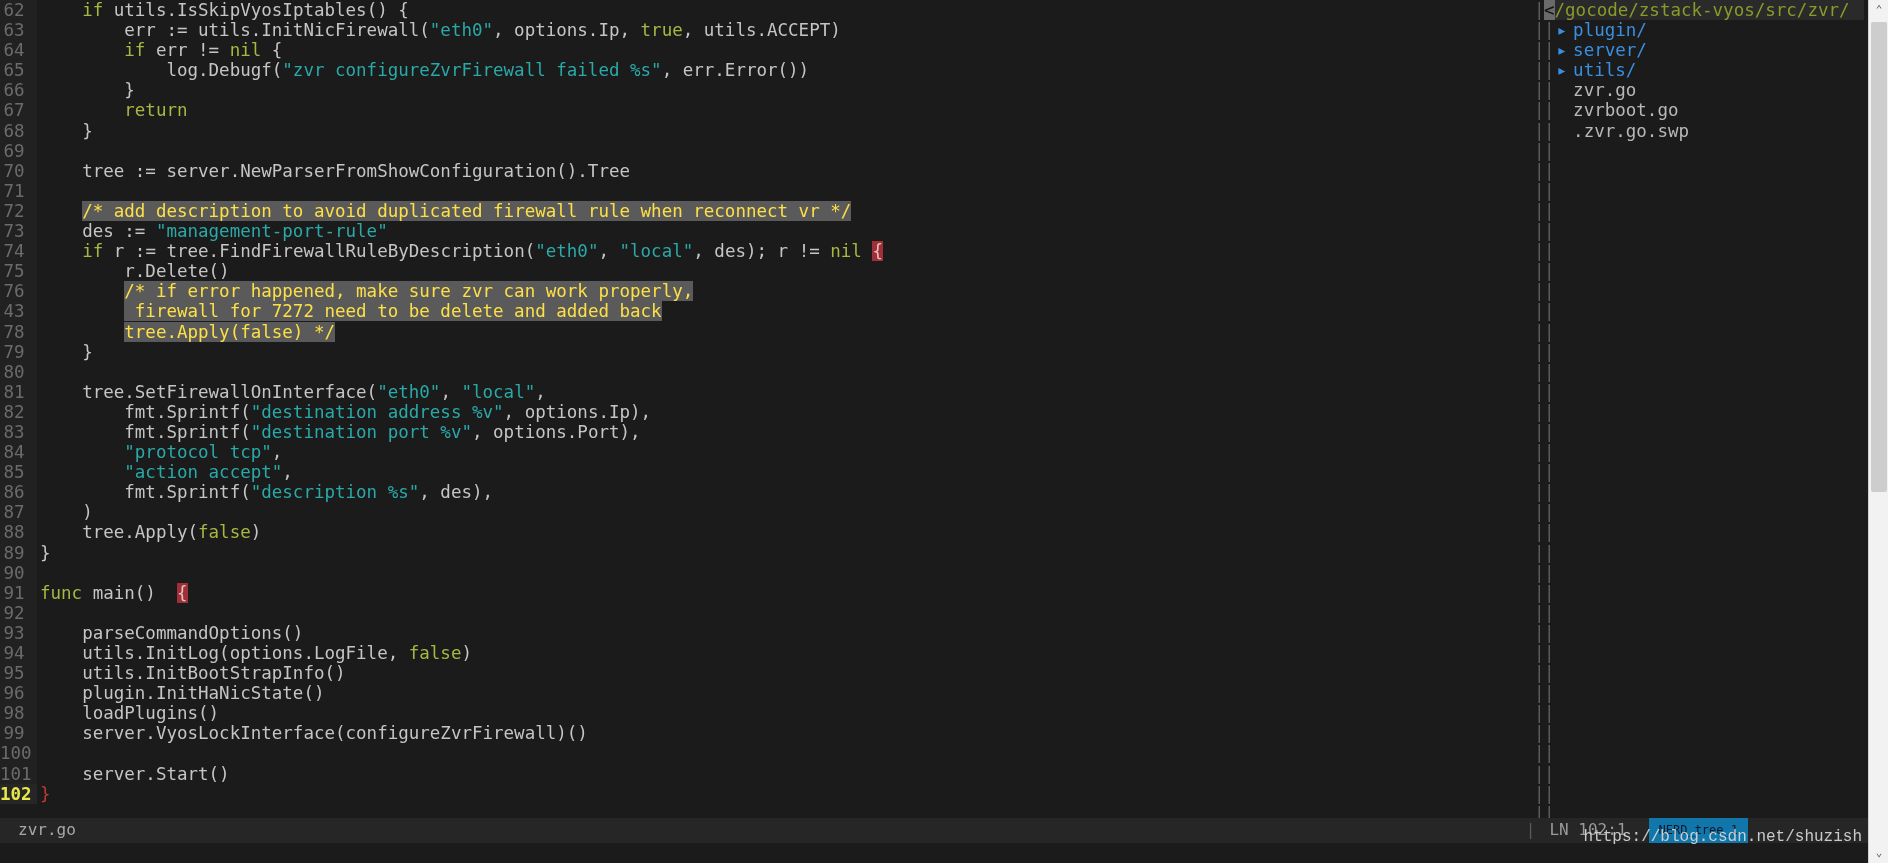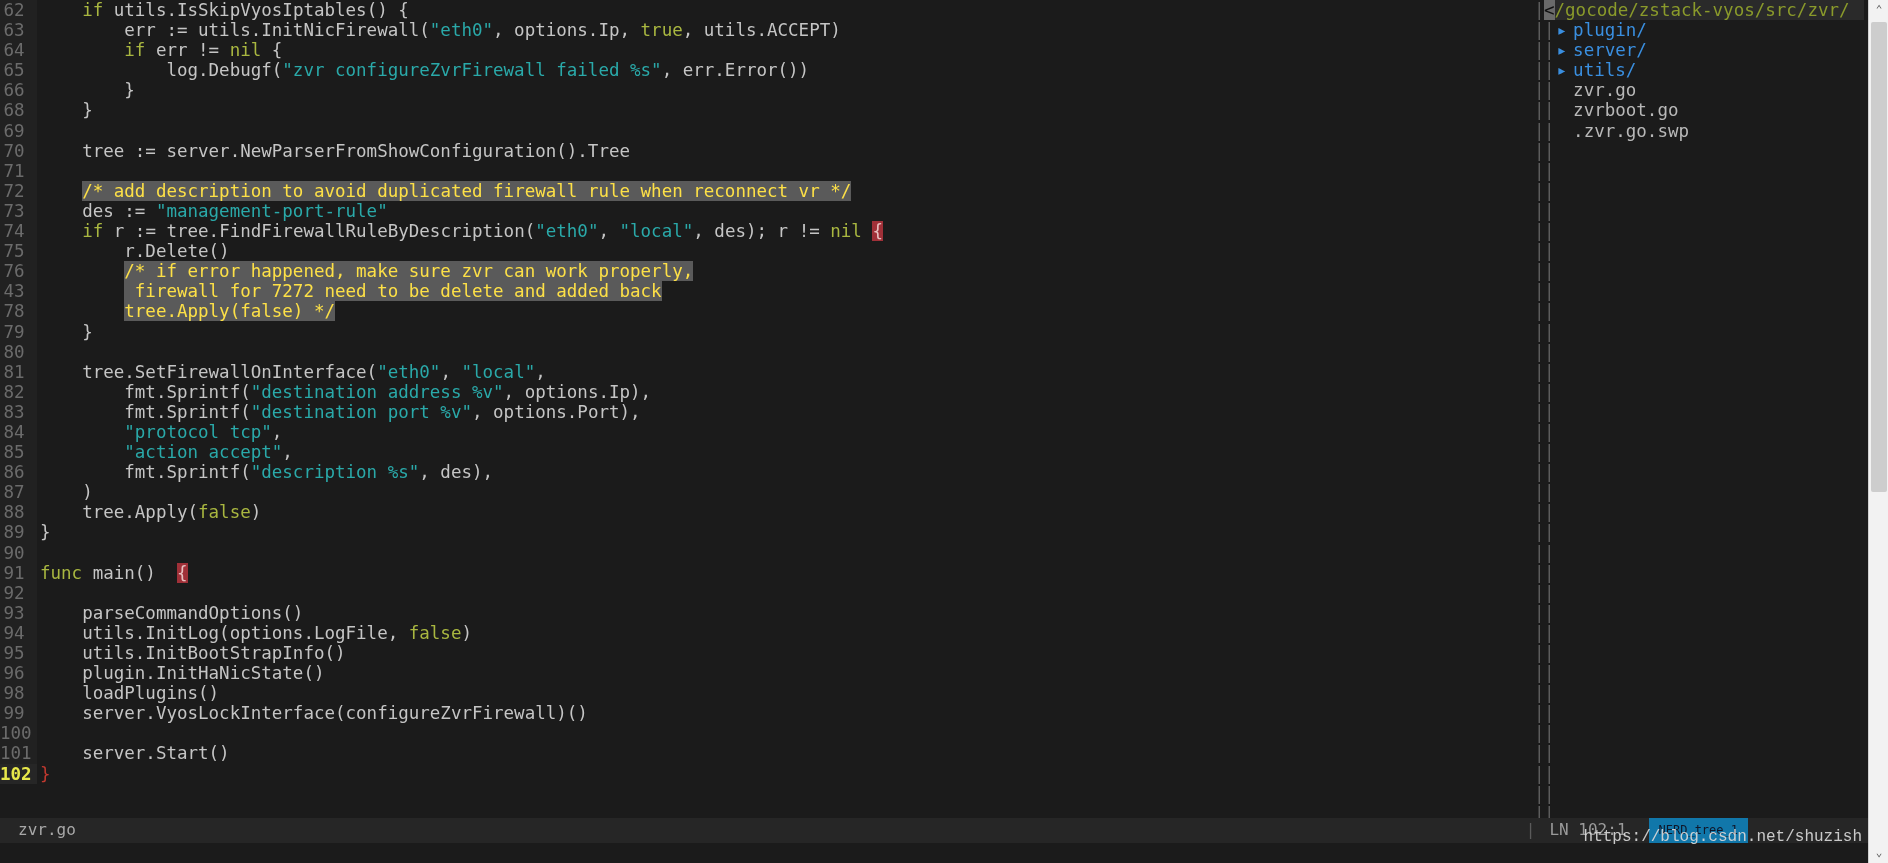--- a/index.html
+++ b/index.html
@@ -159,20 +159,21 @@
 <body>
 
 <div class="app">
 
   <div class="editor-pane" id="editor-pane">
       <div class="code-line"><span class="lnum">62</span><span class="ltext"><span class="pln">    </span><span class="kw">if </span><span class="pln">utils.IsSkipVyosIptables() {</span></span></div>
       <div class="code-line"><span class="lnum">63</span><span class="ltext"><span class="pln">        err := utils.InitNicFirewall(</span><span class="str">"eth0"</span><span class="pln">, options.Ip, </span><span class="kw">true</span><span class="pln">, utils.ACCEPT)</span></span></div>
       <div class="code-line"><span class="lnum">64</span><span class="ltext"><span class="pln">        </span><span class="kw">if </span><span class="pln">err != </span><span class="kw">nil</span><span class="pln"> {</span></span></div>
       <div class="code-line"><span class="lnum">65</span><span class="ltext"><span class="pln">            log.Debugf(</span><span class="str">"zvr configureZvrFirewall failed %s"</span><span class="pln">, err.Error())</span></span></div>
       <div class="code-line"><span class="lnum">66</span><span class="ltext"><span class="pln">        }</span></span></div>
+      <div class="code-line"><span class="lnum">67</span><span class="ltext"><span class="pln">        </span><span class="kw">return</span></span></div>
       <div class="code-line"><span class="lnum">68</span><span class="ltext"><span class="pln">    }</span></span></div>
       <div class="code-line"><span class="lnum">69</span><span class="ltext"></span></div>
       <div class="code-line"><span class="lnum">70</span><span class="ltext"><span class="pln">    tree := server.NewParserFromShowConfiguration().Tree</span></span></div>
       <div class="code-line"><span class="lnum">71</span><span class="ltext"></span></div>
       <div class="code-line"><span class="lnum">72</span><span class="ltext"><span class="pln">    </span><span class="sel">/* add description to avoid duplicated firewall rule when reconnect vr */</span></span></div>
       <div class="code-line"><span class="lnum">73</span><span class="ltext"><span class="pln">    des := </span><span class="str">"management-port-rule"</span></span></div>
       <div class="code-line"><span class="lnum">74</span><span class="ltext"><span class="pln">    </span><span class="kw">if</span><span class="pln"> r := tree.FindFirewallRuleByDescription(</span><span class="str">"eth0"</span><span class="pln">, </span><span class="str">"local"</span><span class="pln">, des); r != </span><span class="kw">nil</span><span class="pln"> </span><span class="cursor-red">{</span></span></div>
       <div class="code-line"><span class="lnum">75</span><span class="ltext"><span class="pln">        r.Delete()</span></span></div>
       <div class="code-line"><span class="lnum">76</span><span class="ltext"><span class="pln">        </span><span class="sel">/* if error happened, make sure zvr can work properly,</span></span></div>
       <div class="code-line"><span class="lnum">43</span><span class="ltext"><span class="pln">        </span><span class="sel"> firewall for 7272 need to be delete and added back</span></span></div>

